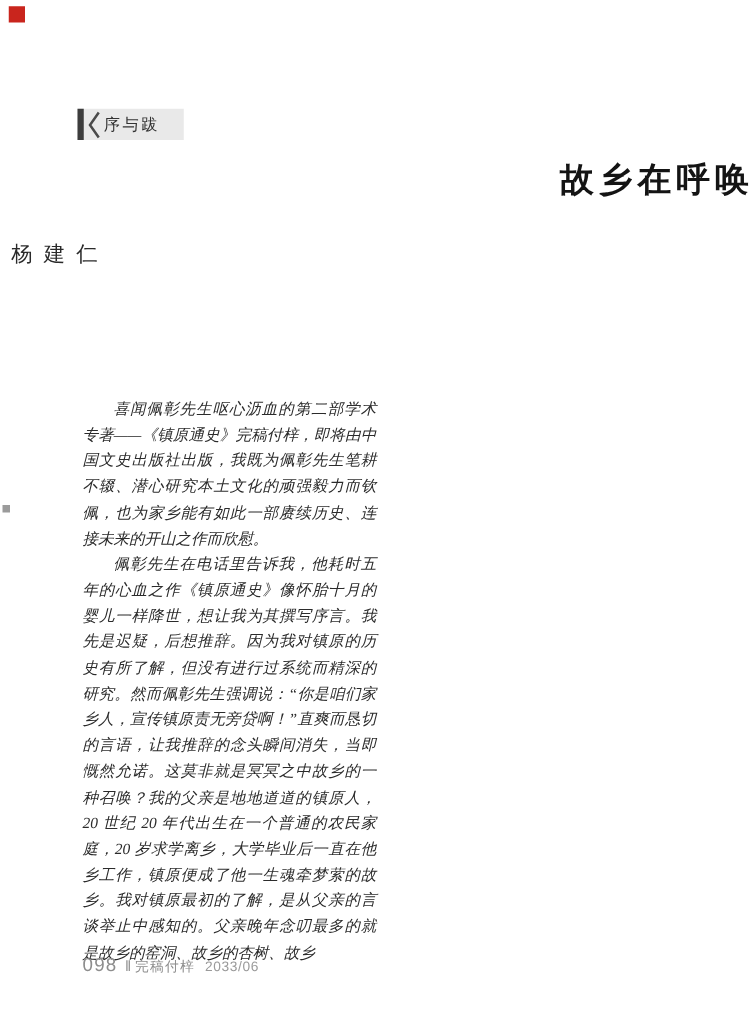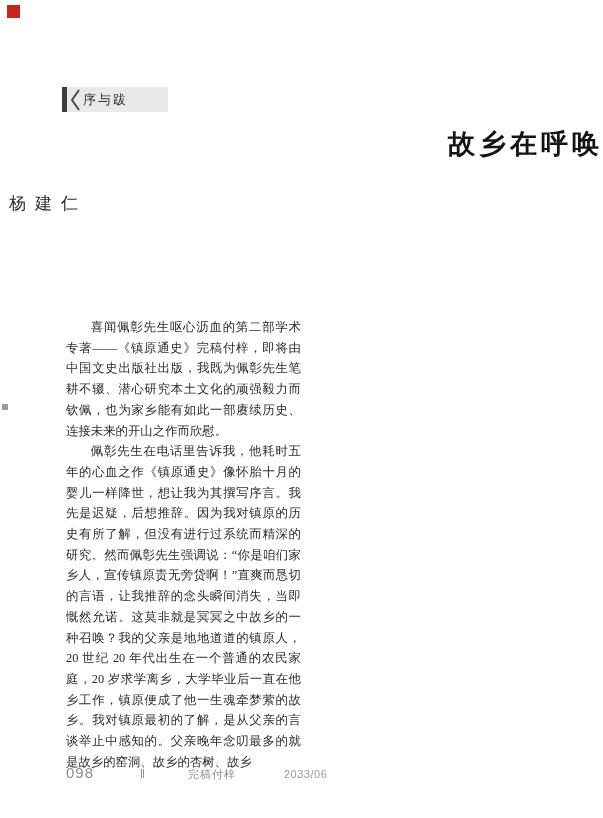--- a/index.html
+++ b/index.html
@@ -19,21 +19,21 @@
   
   .spine-mark {
     position:absolute; left:2px; top:404px; width:6px; height:6px;
     background:#9b9b9b;
   }
 
   
   .section-tag {
     position:absolute; left:62px; top:87px; height:25px;
     display:flex; align-items:center;
-    background:#e9e9e9; padding-right:40px;
+    background:#e9e9e9; padding-right:19px;
   }
   .tag-bar { width:5px; height:25px; background:#3d3d3d; margin-right:3px; flex:0 0 auto; }
   .tag-chevron { flex:0 0 auto; margin-right:3px; display:block; }
   .tag-text {
     font-family:"Liberation Sans","DejaVu Sans",sans-serif;
     font-size:13px; color:#333; letter-spacing:2px; white-space:nowrap;
   }
 
   
   .article-title {
@@ -49,29 +49,28 @@
 
   
   .col {
     position:absolute; top:317px; width:235px;
     font-size:12.4px; line-height:20.7px;
     text-align:justify; color:#2b2b2b;
   }
   .col-left  { left:66px; }
   .col-right { left:309px; }
   .col p { margin:0; padding:0; }
-  .col p.indent { text-indent:2em; }
+  .col p.indent { text-indent:2em;font-style:italic; }
 
   
   .footer {
     position:absolute; left:66px; top:764px;
     display:flex; align-items:baseline;
     font-family:"Liberation Sans","DejaVu Sans",sans-serif;
     color:#8d8d8d;
-    gap:40px;
   }
   .footer .page-num { font-size:15px; letter-spacing:1px; }
   .footer .sep { font-size:12px; margin:0 3px 0 6px; color:#8d8d8d; }
   .footer .journal { font-size:11px; letter-spacing:1px; }
   .footer .issue { font-size:11px; margin-left:8px; color:#9a9a9a; letter-spacing:0.5px; }
 </style>
 </head>
 <body>
 
 <div class="page">

